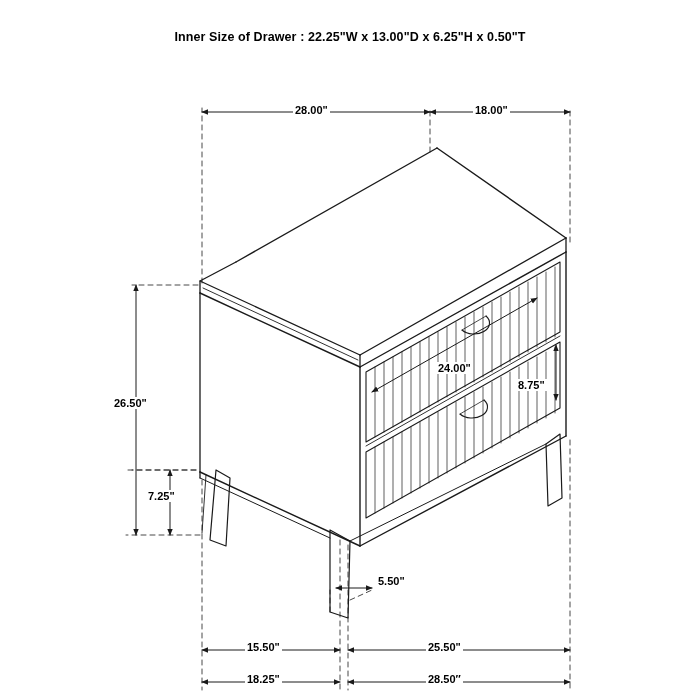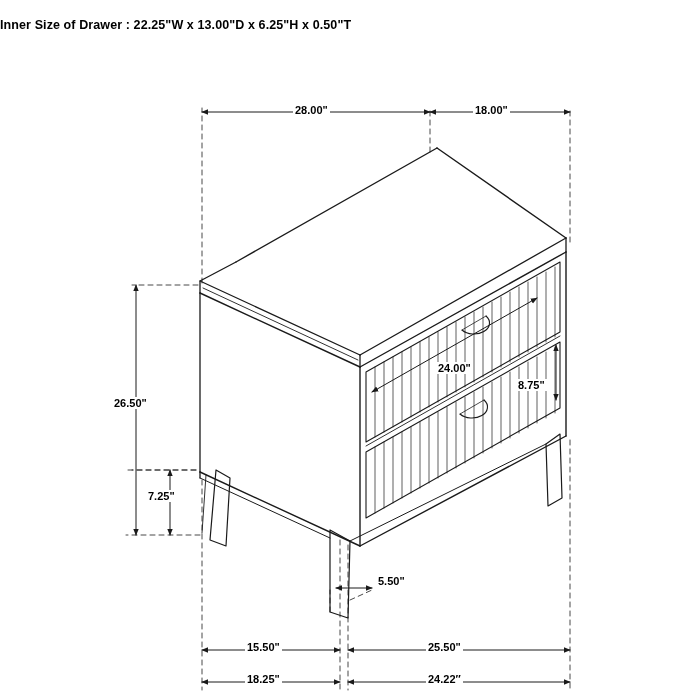--- a/index.html
+++ b/index.html
@@ -14,24 +14,24 @@
     color: #000000;
     overflow: hidden;
   }
   #stage {
     position: relative;
     width: 700px;
     height: 700px;
   }
   #title {
     position: absolute;
-    top: 18px;
+    top: 30px;
     left: 0;
     width: 700px;
-    text-align: left;
+    text-align: center;
     font-size: 12.5px;
     font-weight: bold;
     letter-spacing: 0.1px;
   }
   svg#drawing {
     position: absolute;
     top: 0;
     left: 0;
     width: 700px;
     height: 700px;
@@ -209,15 +209,15 @@
   <div class="dimlabel" style="left:293px; top:104px;">28.00"</div>
   <div class="dimlabel" style="left:473px; top:104px;">18.00"</div>
   <div class="dimlabel" style="left:112px; top:397px;">26.50"</div>
   <div class="dimlabel" style="left:146px; top:490px;">7.25"</div>
   <div class="dimlabel" style="left:436px; top:362px;">24.00"</div>
   <div class="dimlabel" style="left:516px; top:379px;">8.75"</div>
   <div class="dimlabel" style="left:376px; top:575px;">5.50"</div>
   <div class="dimlabel" style="left:245px; top:641px;">15.50"</div>
   <div class="dimlabel" style="left:426px; top:641px;">25.50"</div>
   <div class="dimlabel" style="left:245px; top:673px;">18.25"</div>
-  <div class="dimlabel" style="left:426px; top:673px;">24.22″</div>
+  <div class="dimlabel" style="left:426px; top:673px;">28.50″</div>
 
 </div>
 
 </body></html>

